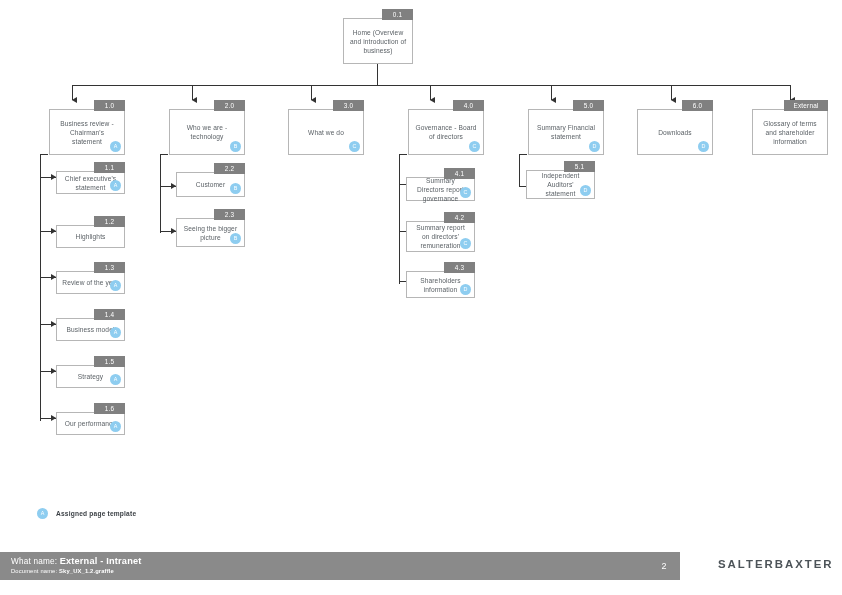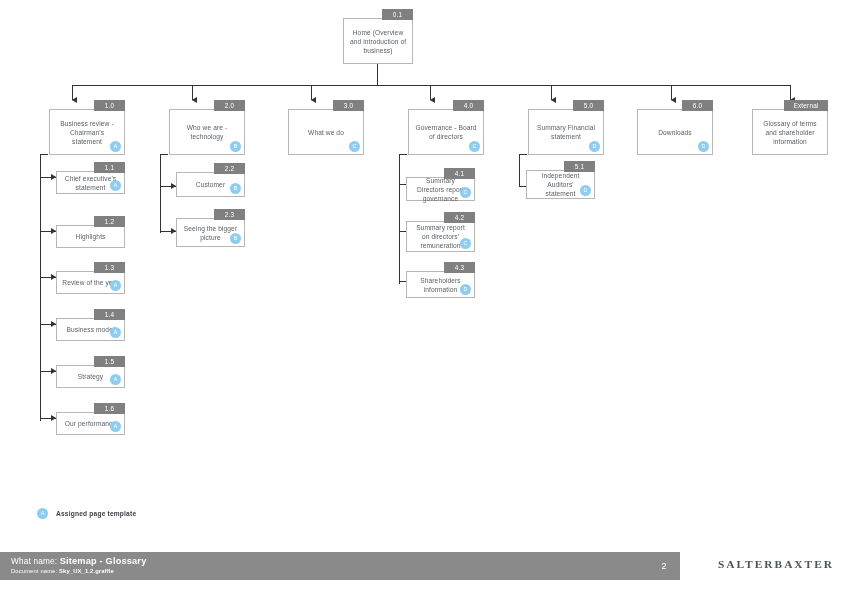--- a/index.html
+++ b/index.html
@@ -57,21 +57,21 @@
   #footer-bar .l1 b{font-size:9.2px;}
   #footer-bar .l2{position:absolute;left:11px;top:16px;font-size:5.8px;letter-spacing:.15px;}
   #footer-bar .l2 b{font-size:5.8px;}
   #pagenum{
     position:absolute;left:648px;top:552px;width:32px;height:28px;
     background:#8a8a8a;color:#ffffff;
     font-size:9px;line-height:28px;text-align:center;
   }
   #brand{
     position:absolute;left:718px;top:558px;
-    font-size:11.4px;letter-spacing:2.0px;color:#4c5358;font-weight:bold;font-family:Liberation Serif, serif;
+    font-size:11.4px;letter-spacing:2.0px;color:#4c5358;font-weight:bold;
   }
 </style>
 </head>
 <body>
 
 <div id="canvas">
 
   <svg class="wires" viewBox="0 0 842 545">
     <defs>
       <marker id="ad" markerWidth="6" markerHeight="6" refX="3" refY="5" orient="auto">
@@ -280,21 +280,21 @@
   </div>
 
   <div id="legend">
     <div class="badge">A</div>
     <div class="txt">Assigned page template</div>
   </div>
 
   <div id="footer-bar">
     <div class="l1">
       <span>What name:</span>
-      <b>Sitemap - Glossary</b>
+      <b>External - Intranet</b>
     </div>
     <div class="l2">
       <span>Document name:</span>
       <b>Sky_UX_1.2.graffle</b>
     </div>
   </div>
   <div id="pagenum">2</div>
   <div id="brand">SALTERBAXTER</div>
 
 </div>

